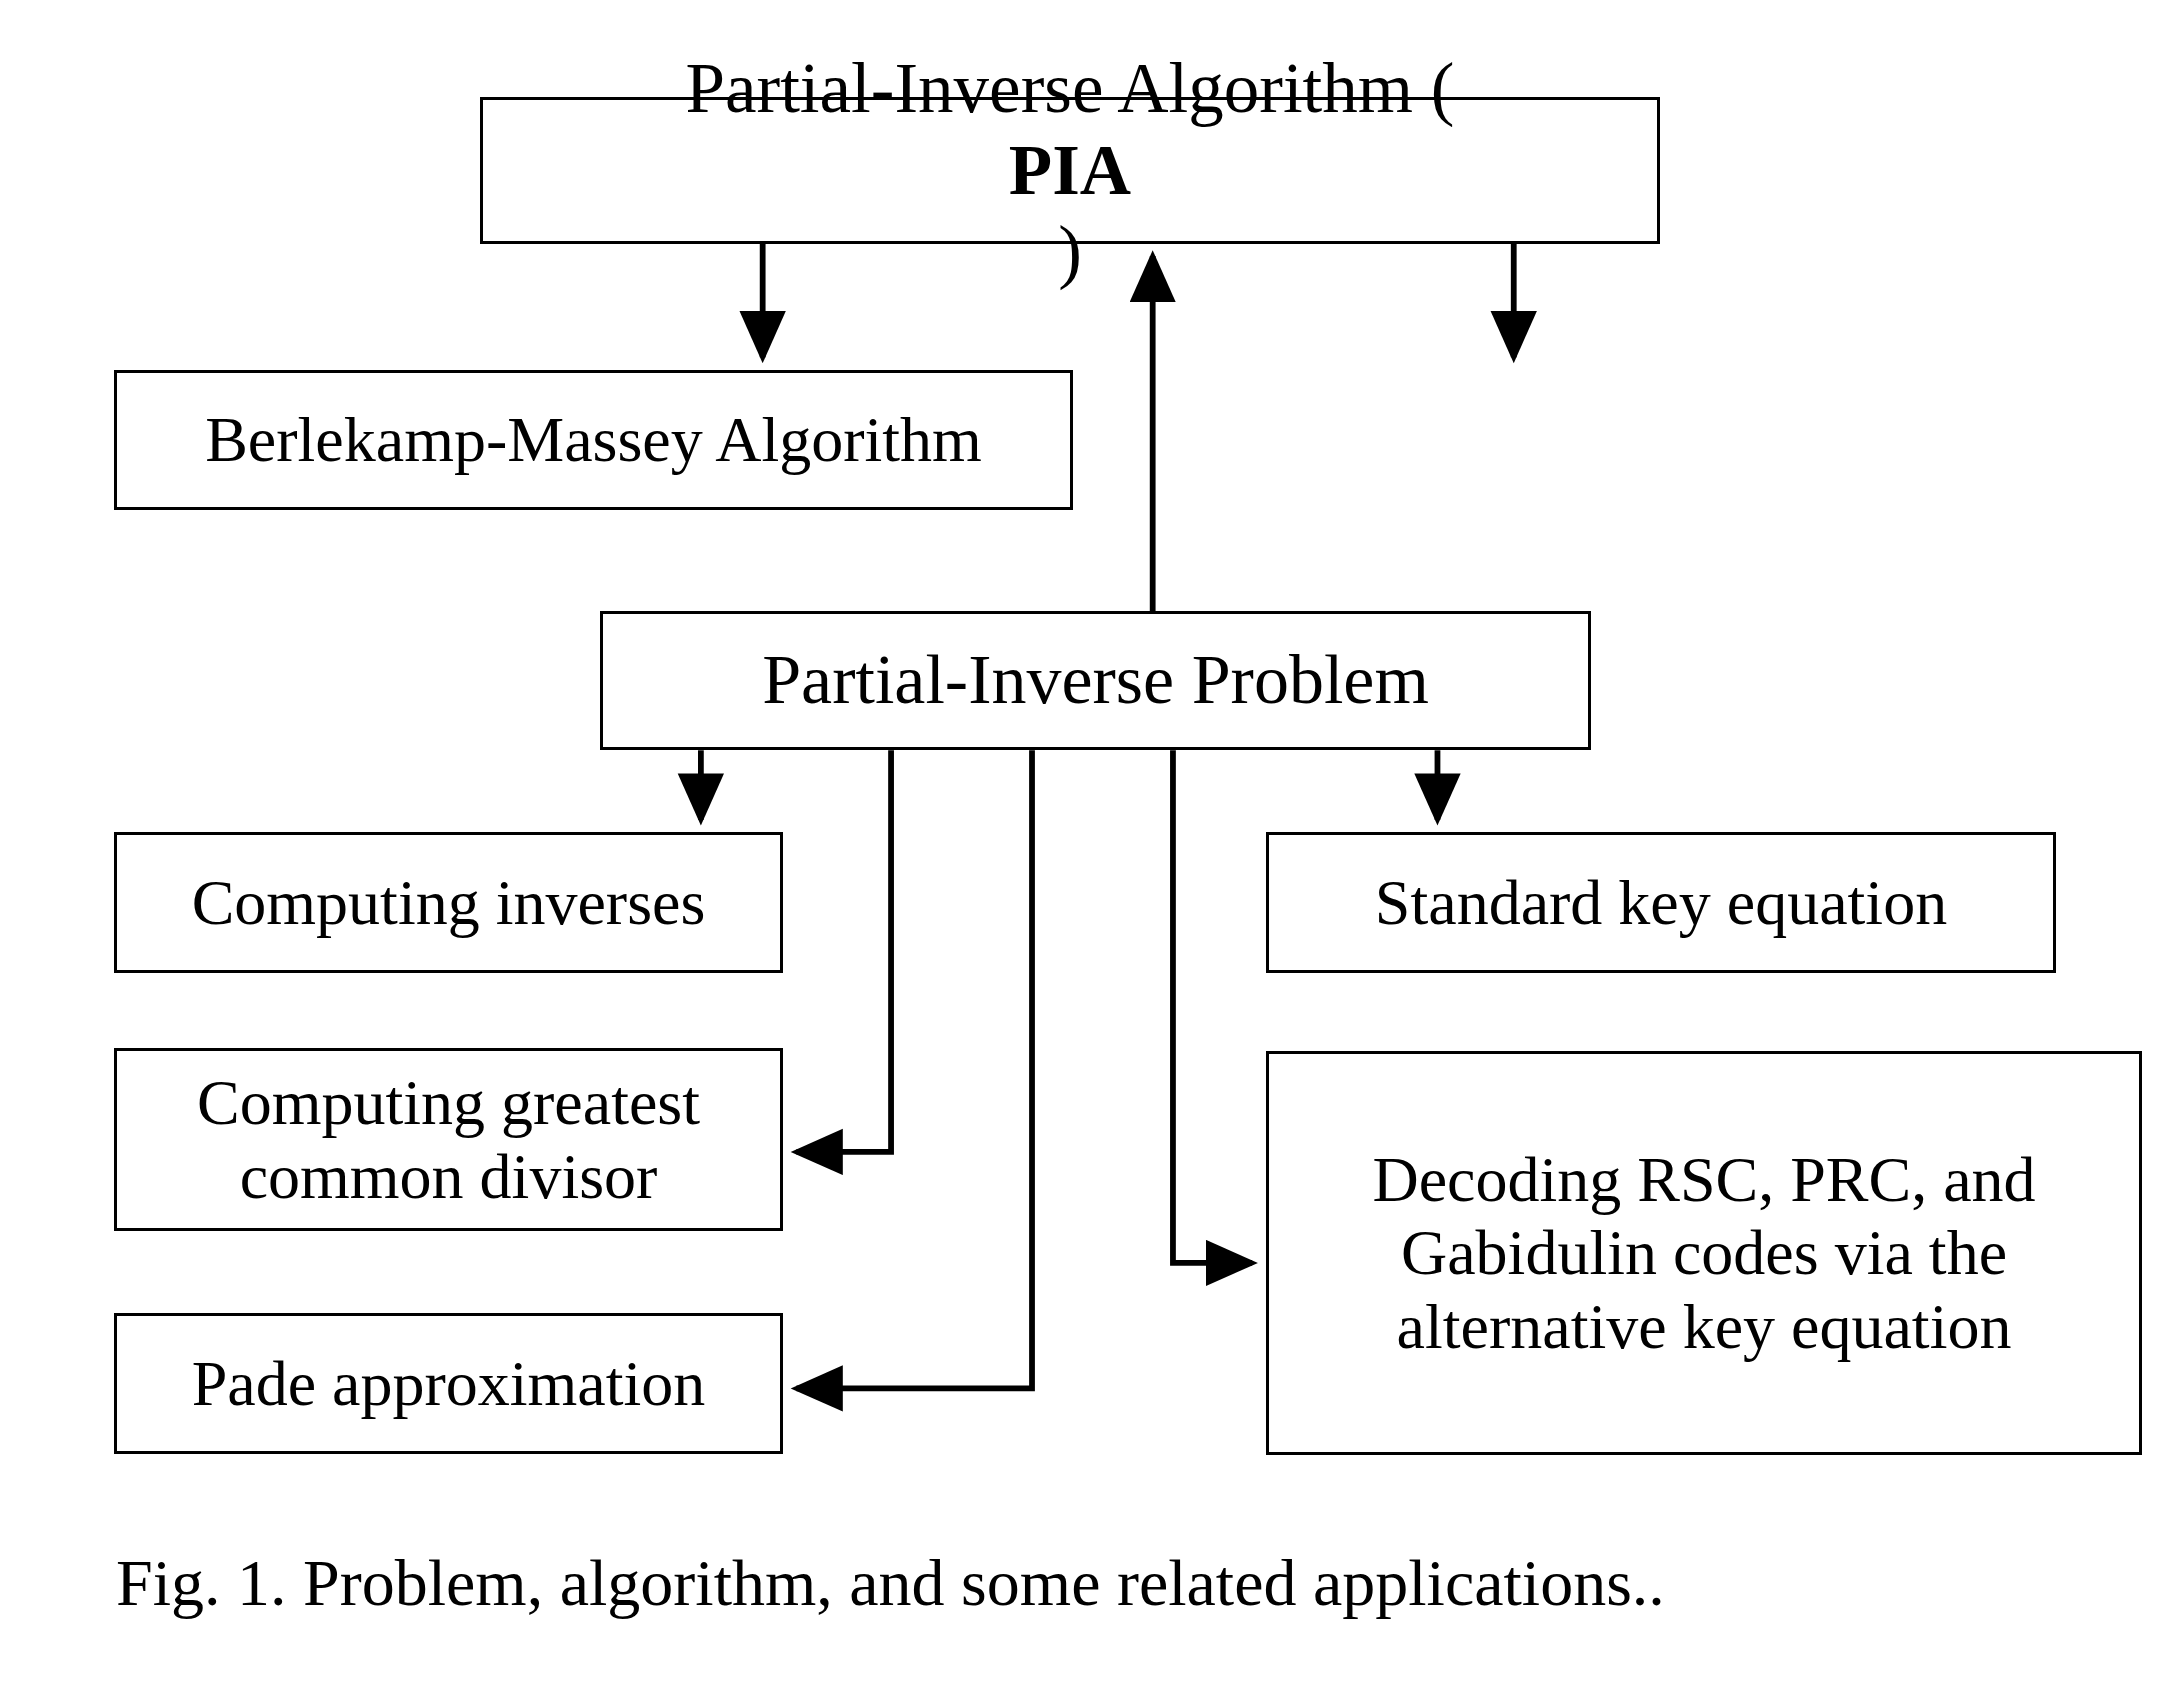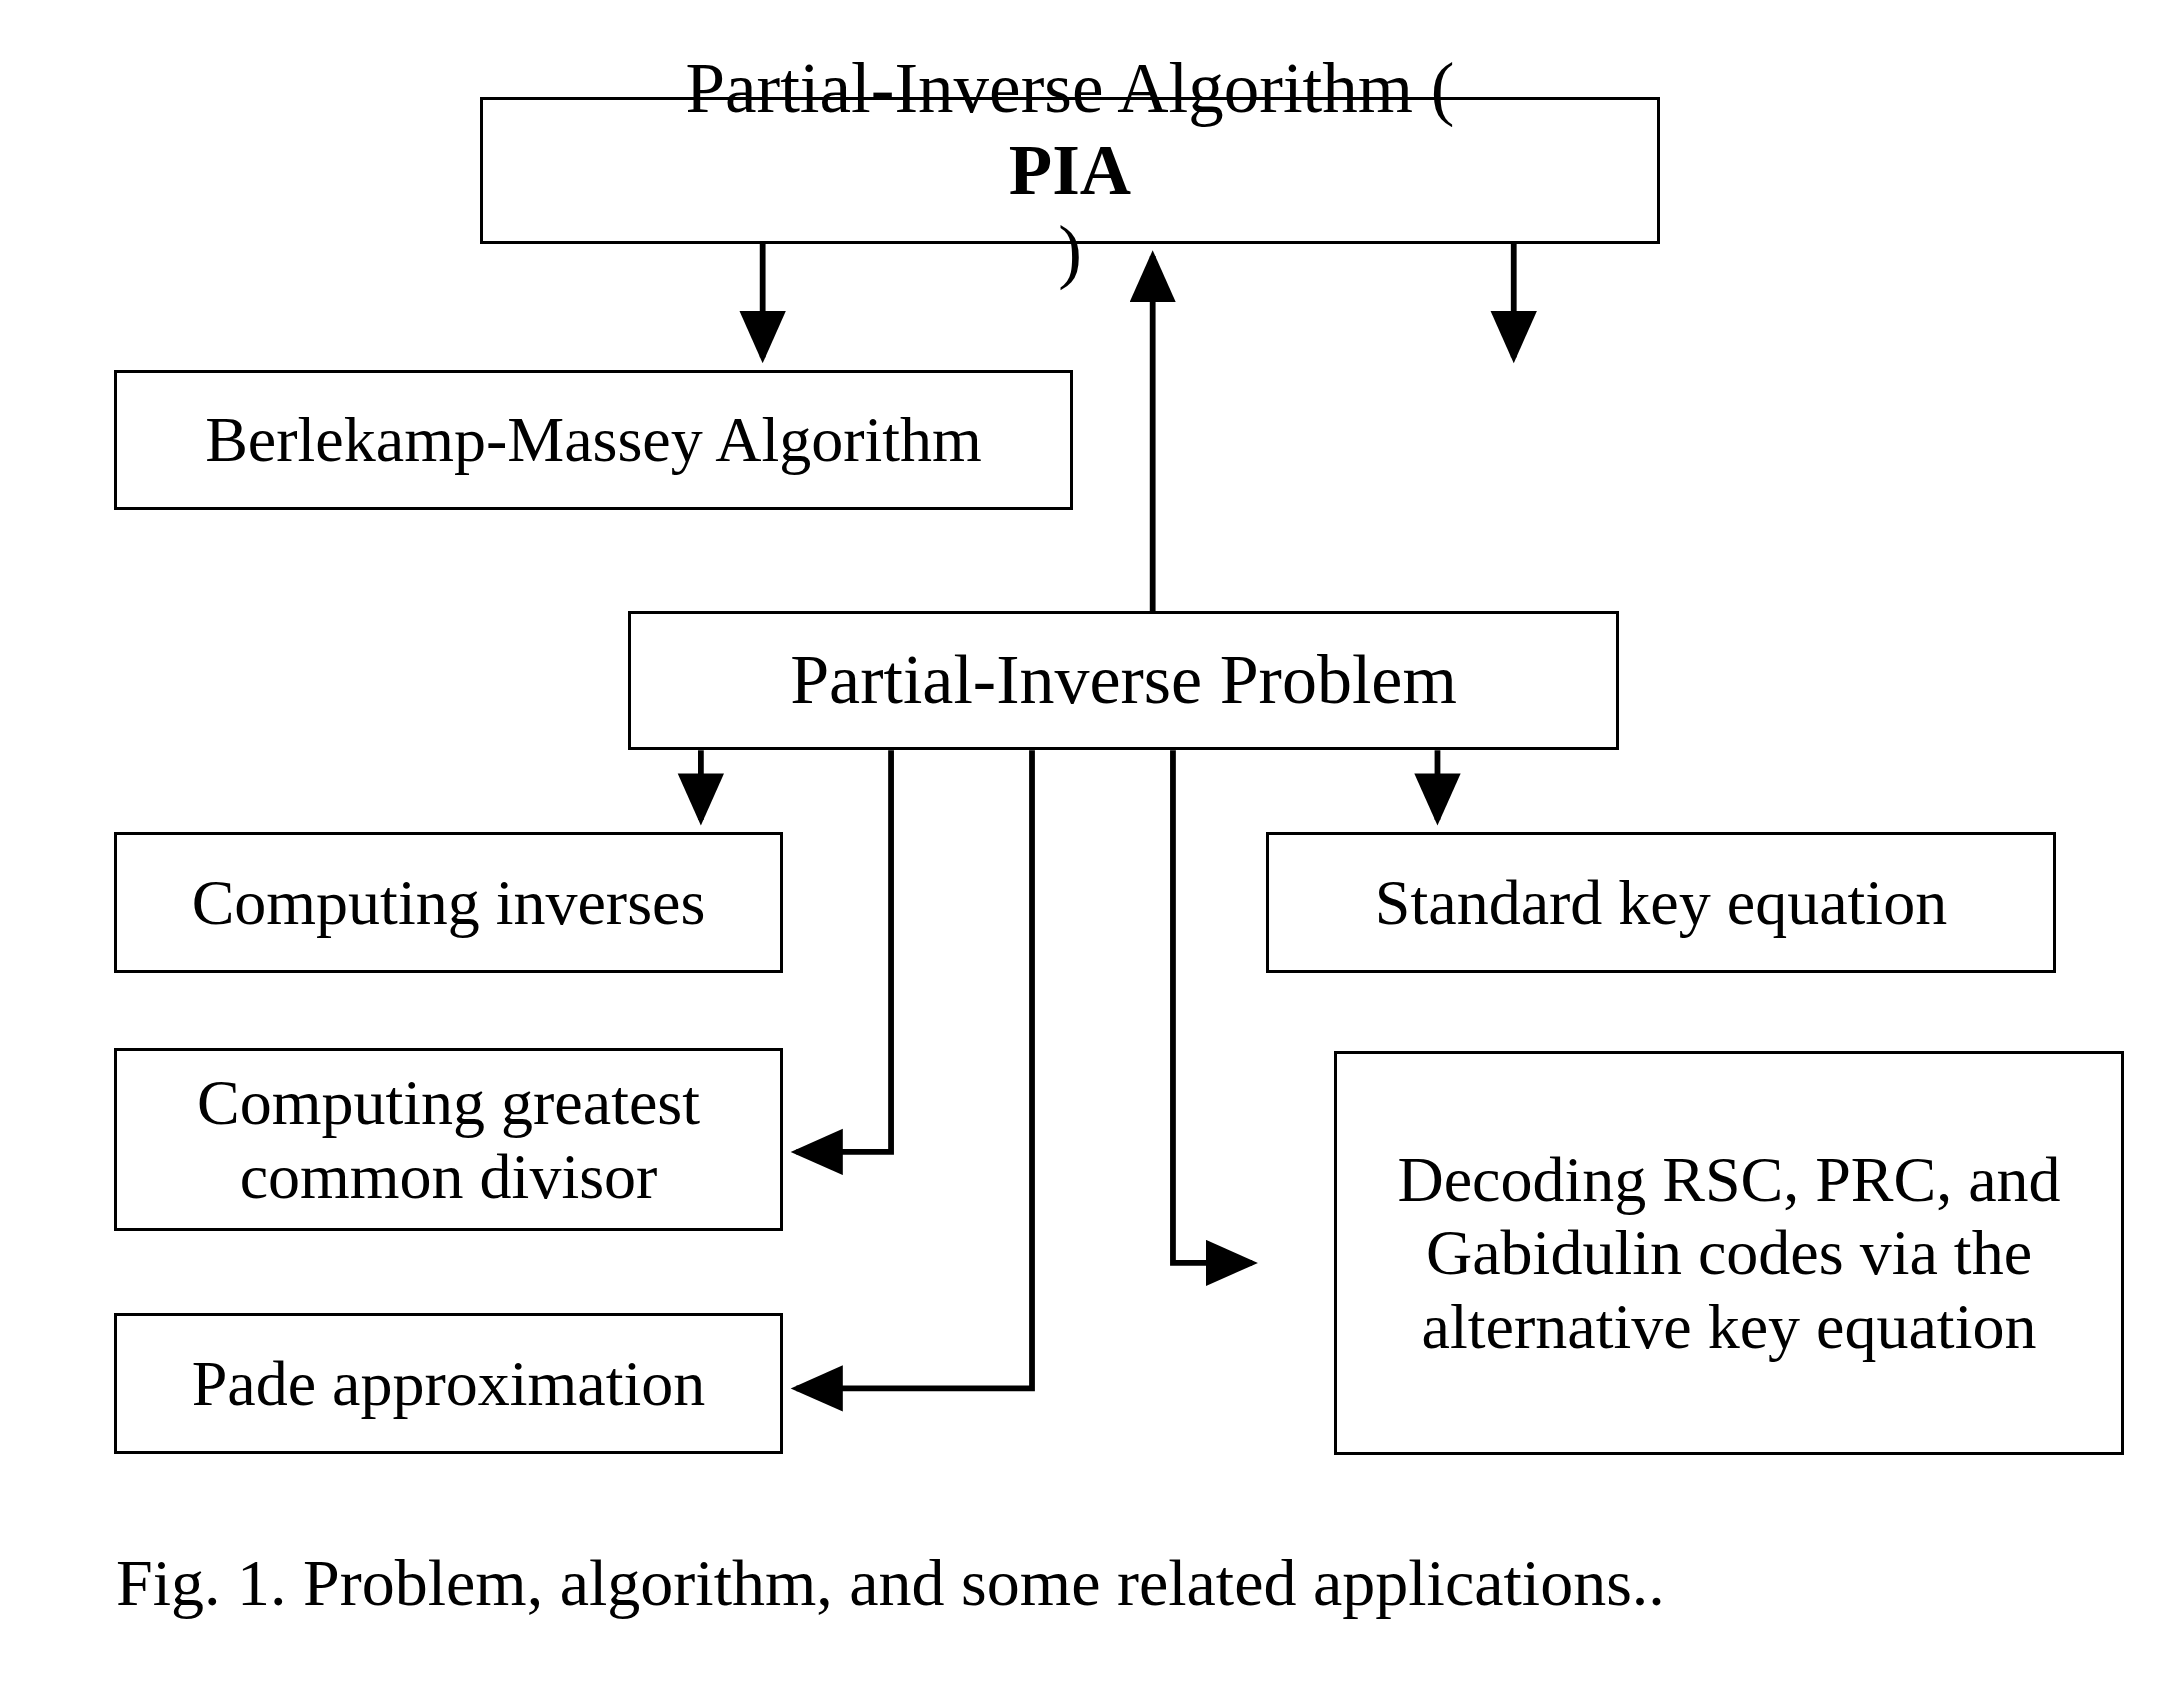--- a/index.html
+++ b/index.html
@@ -56,21 +56,20 @@
     width: 773px;
     height: 140px;
     font-size: 64px;
   }
   #box-pip {
     left: 600px;
     top: 611px;
     width: 991px;
     height: 139px;
     font-size: 70px;
-    margin-left: 28px;
   }
   #box-inverses {
     left: 114px;
     top: 832px;
     width: 669px;
     height: 141px;
     font-size: 64px;
   }
   #box-gcd {
     left: 114px;
@@ -87,23 +86,23 @@
     font-size: 64px;
   }
   #box-standard {
     left: 1266px;
     top: 832px;
     width: 790px;
     height: 141px;
     font-size: 64px;
   }
   #box-decoding {
-    left: 1334px;
+    left: 1266px;
     top: 1051px;
-    width: 790px;
+    width: 876px;
     height: 404px;
     font-size: 64px;
   }
   .caption {
     position: absolute;
     left: 116px;
     top: 1545px;
     font-size: 66px;
     white-space: nowrap;
   }

